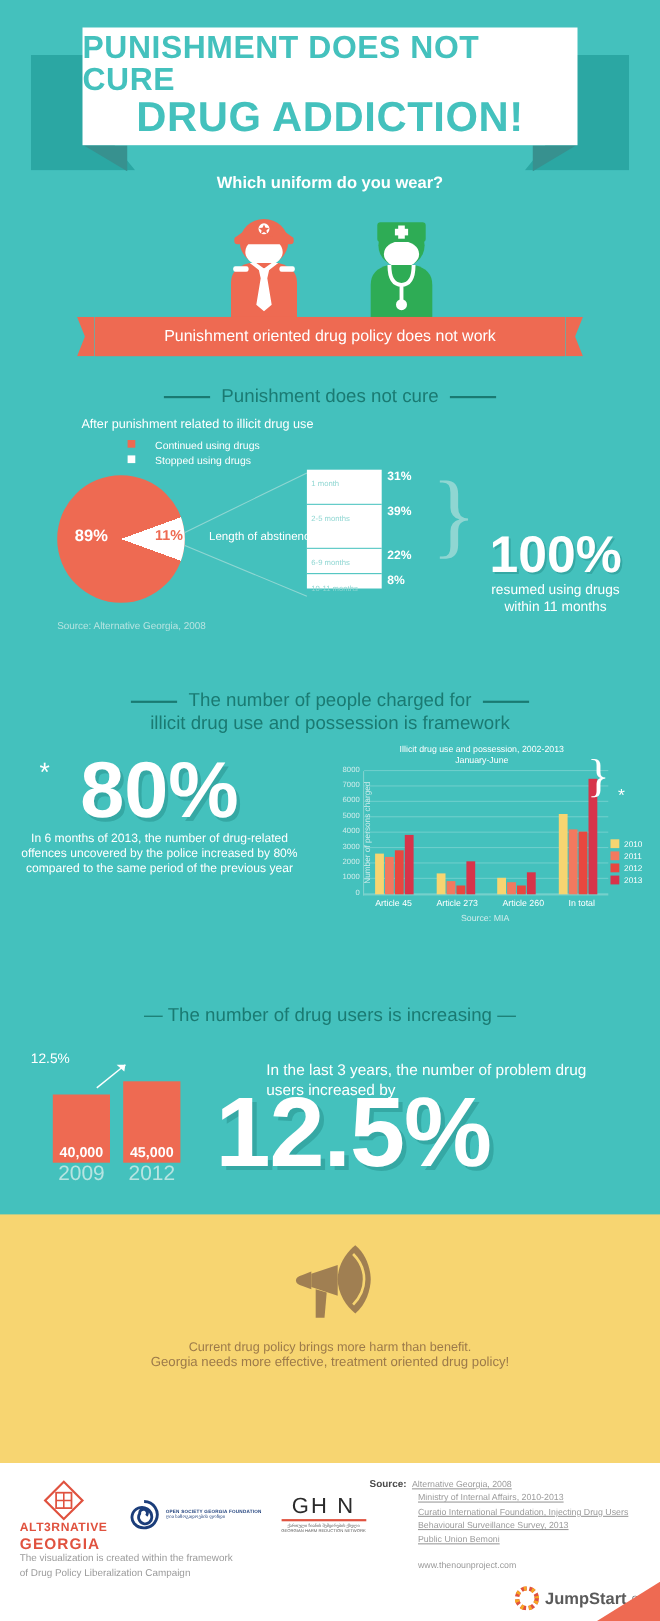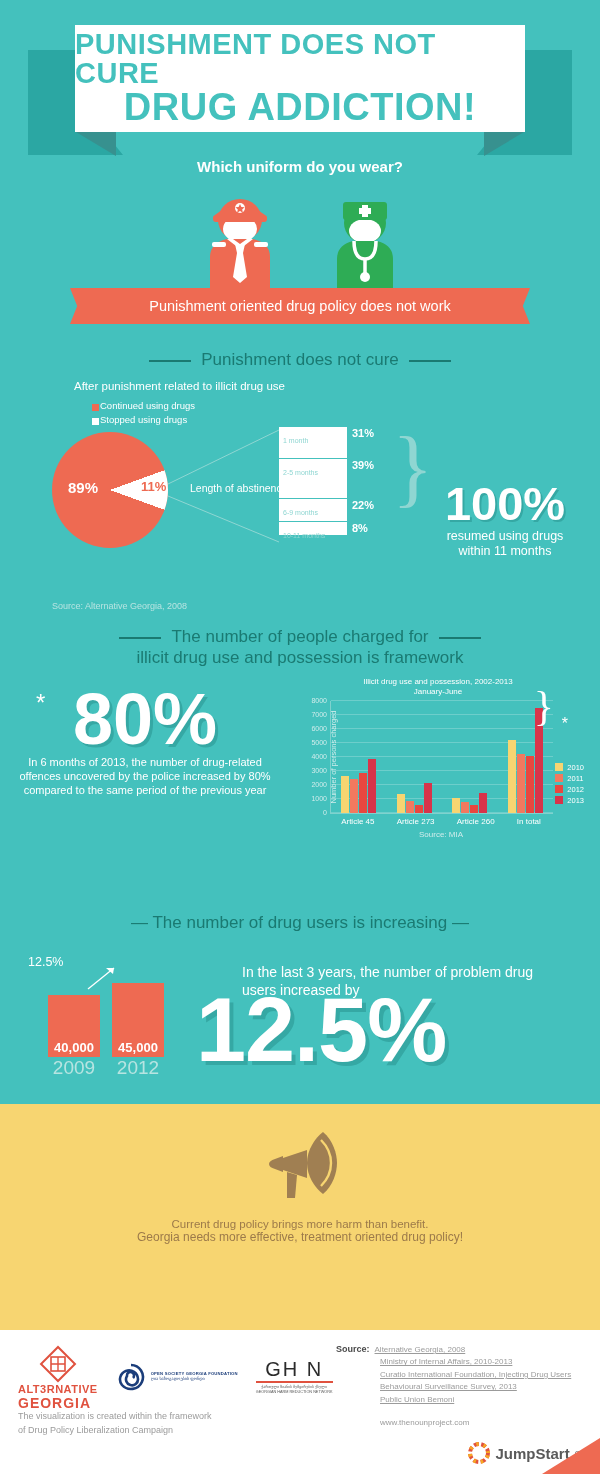--- a/index.html
+++ b/index.html
@@ -39,39 +39,39 @@
 
   
   .sec-head{text-align:center;color:#1a7a72;font-size:17px;margin:22px 0 4px;}
   .sec-head.two-line{line-height:1.25;}
   .dash{display:inline-block;width:42px;height:2px;background:#1a7a72;vertical-align:middle;margin:0 10px;}
 
   
   .pie-block{position:relative;height:230px;}
   .pie-caption{position:absolute;left:74px;top:6px;color:#ffffff;font-size:11.5px;}
   .legend{position:absolute;left:92px;top:26px;}
-  .legend-row{display:flex;align-items:flex-end;gap:1px;margin-bottom:3px;}
+  .legend-row{display:flex;align-items:flex-start;gap:18px;margin-bottom:3px;margin-left:24px;}
   .legend-sw{width:7px;height:7px;}
   .legend-lb{color:#ffffff;font-size:9.5px;}
   .pie{position:absolute;left:52px;top:58px;width:116px;height:116px;border-radius:50%;background:#ee6a52;}
   .pie-slice{position:absolute;left:52px;top:58px;width:116px;height:116px;border-radius:50%;
     background:conic-gradient(from 70deg,#ffffff 0 40deg,transparent 40deg 360deg);}
   .pie-89{position:absolute;left:68px;top:105px;color:#ffffff;font-size:15px;font-weight:bold;}
   .pie-11{position:absolute;left:141px;top:105px;color:#ee6a52;font-size:13px;font-weight:bold;}
   .abst-label{position:absolute;left:190px;top:108px;color:#ffffff;font-size:10.5px;}
   .abst-boxes{position:absolute;left:279px;top:53px;width:68px;}
   .abst-box{background:#ffffff;box-sizing:border-box;padding:2px 4px;border-bottom:1px solid #44c1bd;}
   .abst-box span{color:#8fd6d2;font-size:7px;}
   .abst-pcts{position:absolute;left:352px;top:53px;width:38px;}
   .abst-pct{color:#ffffff;font-size:11px;font-weight:bold;}
   .brace{position:absolute;left:392px;top:55px;color:#8fd6d2;font-size:86px;font-family:"Liberation Serif",serif;line-height:.9;font-weight:300;}
   .big100{position:absolute;left:420px;top:60px;width:170px;text-align:center;margin-top:46px;}
   .big100 .n{color:#ffffff;font-size:47px;font-weight:bold;line-height:1;text-shadow:2px 2px 0 #35a8a4;}
   .big100 .s{color:#ffffff;font-size:12.5px;line-height:1.22;margin-top:2px;}
-  .pie-source{position:absolute;left:52px;top:190px;color:#b7e4e1;font-size:9px;margin-top:37px;}
+  .pie-source{position:absolute;left:52px;top:190px;color:#b7e4e1;font-size:9px;}
 
   
   .charged-block{position:relative;height:230px;}
   .eighty{position:absolute;left:14px;top:12px;width:262px;text-align:center;}
   .eighty .star{position:absolute;left:22px;top:4px;color:#ffffff;font-size:24px;}
   .eighty .n{color:#ffffff;font-size:72px;font-weight:bold;line-height:.95;text-shadow:3px 3px 0 #35a8a4;}
   .eighty .s{color:#ffffff;font-size:11px;line-height:1.3;margin-top:2px;}
 
   .barchart{position:absolute;left:288px;top:4px;width:300px;height:190px;}
   .bc-title{text-align:center;color:#ffffff;font-size:8px;line-height:1.3;}

